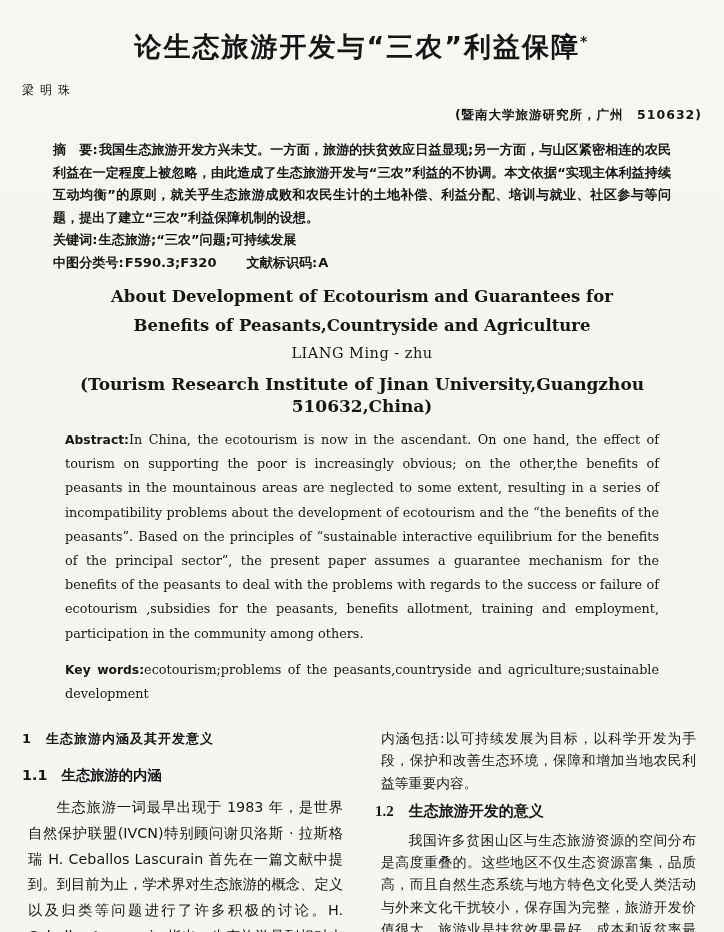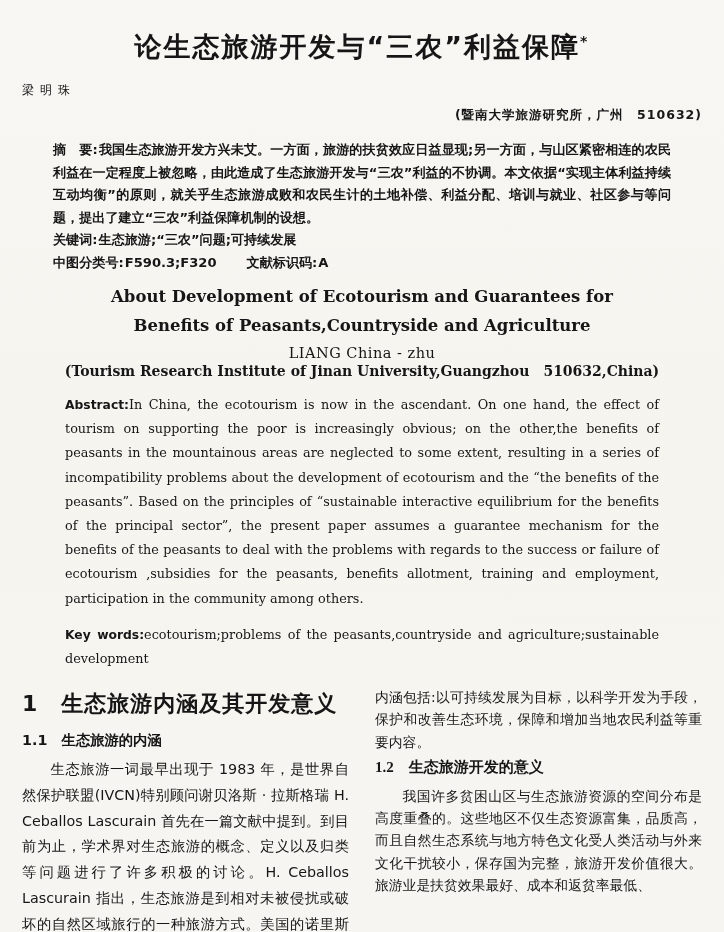--- a/index.html
+++ b/index.html
@@ -29,37 +29,37 @@
     font-size:13.1px;font-weight:bold;line-height:22.5px;
     text-align:justify;
   }
   .abs-block p{margin:0;}
   .abs-block .lbl{margin-right:1px;}
   .clc-line .gap{display:inline-block;width:30px;}
   
   .en-head{text-align:center;font-family:"DejaVu Serif","Liberation Serif",serif;}
   .en-title{margin-top:8px;font-size:16.5px;font-weight:bold;line-height:29px;}
   .en-author{margin-top:5px;font-size:14.5px;letter-spacing:.5px;}
-  .en-affil{margin-top:2px;font-size:14px;font-weight:bold;}
+  .en-affil{margin-top:12px;font-size:17px;font-weight:bold;}
   .en-abs{
     width:618px;margin:9px auto 0;
     font-family:"DejaVu Serif","Liberation Serif",serif;
     font-size:12.8px;line-height:24.2px;text-align:justify;
   }
   .en-abs p{margin:12px;}
   .en-abs .lbl{font-weight:bold;font-family:"DejaVu Sans",sans-serif;font-size:12.3px;}
   
   .columns{display:flex;gap:26px;margin-top:15px;}
   .col{width:327px;box-sizing:border-box;}
   .col-inner{overflow:hidden;}
   .col.left{height:428px;font-size:14.3px;line-height:25.8px;}
   .col.right{height:428px;font-size:13.8px;line-height:22.2px;display:flex;flex-direction:column;}
-  .col p{margin:0;text-align:justify;}
+  .col p{margin:6px;text-align:justify;}
   .col p.indent{text-indent:2em;}
-  h2.sec{margin:6px 0 12px;font-size:22px;font-weight:bold;letter-spacing:1px;line-height:24px;}
+  h2.sec{margin:6px 0 12px;font-size:13px;font-weight:bold;letter-spacing:1px;line-height:24px;}
   h3.sub{margin:8px 0 3px;font-size:14.3px;font-weight:bold;}
   .col.right h3.sub{font-size:15px;margin:3px 0 7px;font-family:Liberation Serif, serif;}
 </style>
 </head>
 <body>
 
 <div class="page">
 
   <h1 class="cn-title"><span>论生态旅游开发与“三农”利益保障</span><sup>*</sup></h1>
 
@@ -70,21 +70,21 @@
     <p><span class="lbl">摘　要:</span><span>我国生态旅游开发方兴未艾。一方面，旅游的扶贫效应日益显现;另一方面，与山区紧密相连的农民利益在一定程度上被忽略，由此造成了生态旅游开发与“三农”利益的不协调。本文依据“实现主体利益持续互动均衡”的原则，就关乎生态旅游成败和农民生计的土地补偿、利益分配、培训与就业、社区参与等问题，提出了建立“三农”利益保障机制的设想。</span></p>
     <p><span class="lbl">关键词:</span><span>生态旅游;“三农”问题;可持续发展</span></p>
     <p class="clc-line"><span class="lbl">中图分类号:</span><span>F590.3;F320</span><span class="gap"></span><span class="lbl">文献标识码:</span><span>A</span></p>
   </div>
 
   <div class="en-head">
     <div class="en-title">
       <div>About Development of Ecotourism and Guarantees for</div>
       <div>Benefits of Peasants,Countryside and Agriculture</div>
     </div>
-    <div class="en-author">LIANG China - zhu</div>
+    <div class="en-author">LIANG Ming - zhu</div>
     <div class="en-affil">(Tourism Research Institute of Jinan University,Guangzhou　510632,China)</div>
   </div>
 
   <div class="en-abs">
     <p><span class="lbl">Abstract:</span><span>In China, the ecotourism is now in the ascendant. On one hand, the effect of tourism on supporting the poor is increasingly obvious; on the other,the benefits of peasants in the mountainous areas are neglected to some extent, resulting in a series of incompatibility problems about the development of ecotourism and the “the benefits of the peasants”. Based on the principles of “sustainable interactive equilibrium for the benefits of the principal sector”, the present paper assumes a guarantee mechanism for the benefits of the peasants to deal with the problems with regards to the success or failure of ecotourism ,subsidies for the peasants, benefits allotment, training and employment, participation in the community among others.</span></p>
     <p><span class="lbl">Key words:</span><span>ecotourism;problems of the peasants,countryside and agriculture;sustainable development</span></p>
   </div>
 
   <div class="columns">
 

